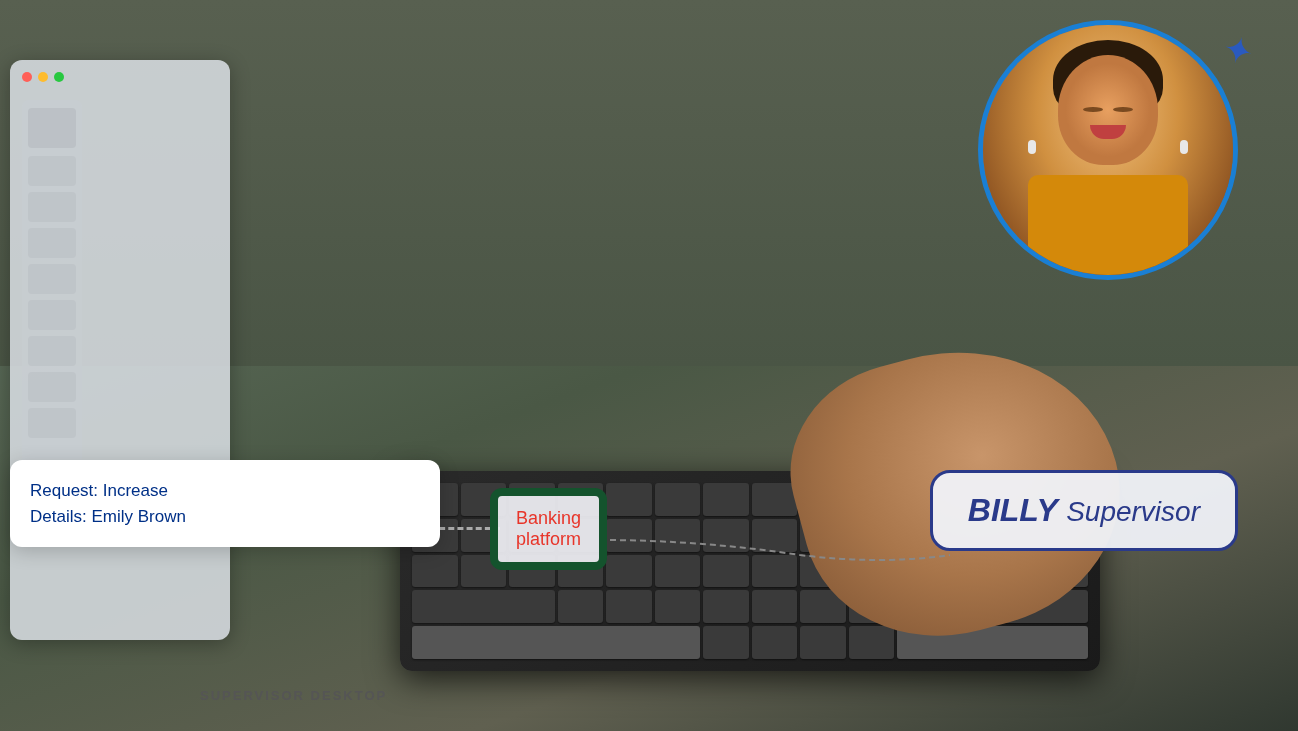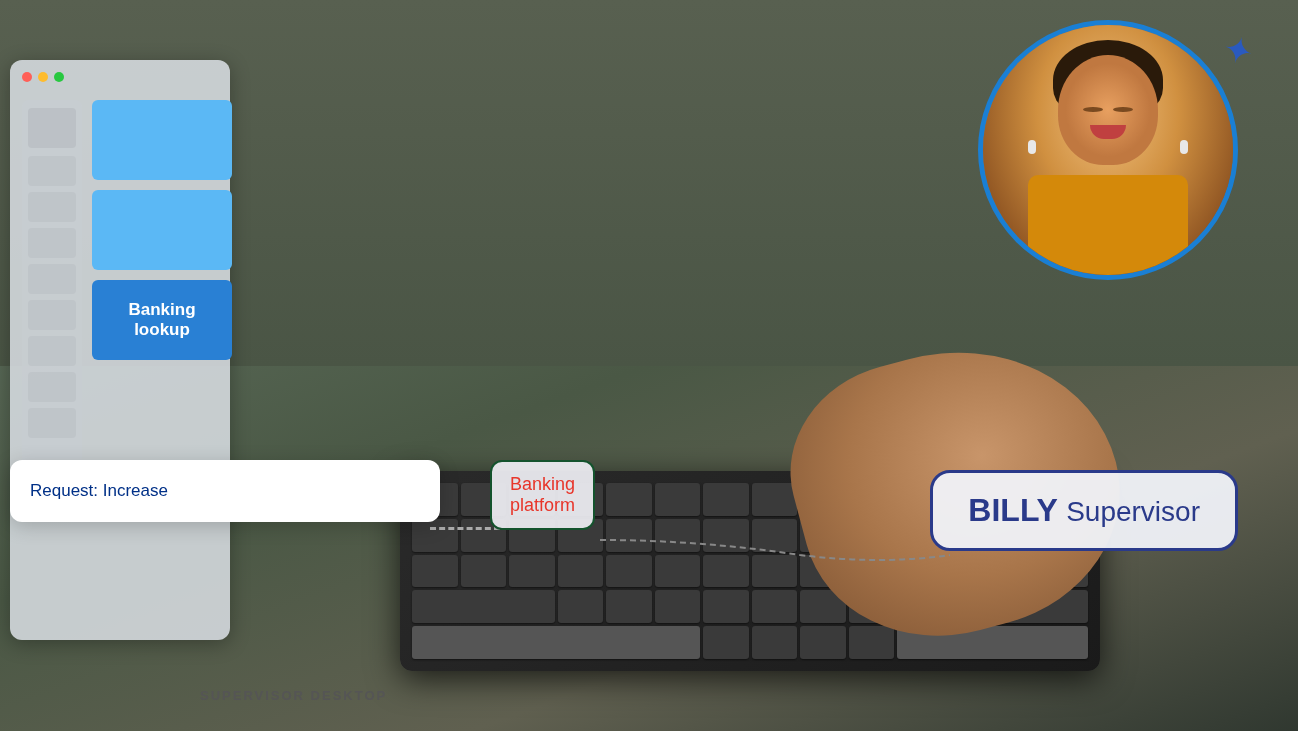--- a/index.html
+++ b/index.html
@@ -162,24 +162,24 @@
       font-size: 22px;
       font-weight: 700;
       cursor: pointer;
       white-space: nowrap;
       min-width: 130px;
     }
 
     
     .banking-platform {
       position: absolute;
-      top: 460px;
+      top: 488px;
       left: 490px;
       background: rgba(240, 240, 245, 0.92);
-      border: 2px solid #14532d;
+      border: 8px solid #14532d;
       border-radius: 12px;
       padding: 12px 18px;
       z-index: 20;
       text-align: right;
       font-size: 18px;
       color: #e8352a;
       font-weight: 500;
     }
 
     
@@ -197,20 +197,21 @@
     .billy-box {
       position: absolute;
       top: 470px;
       right: 60px;
       background: rgba(240, 242, 248, 0.95);
       border: 3px solid #2a3a8a;
       border-radius: 20px;
       padding: 20px 35px;
       z-index: 20;
       text-align: left;
+      font-style: italic;
     }
 
     .billy-name {
       font-size: 32px;
       font-weight: 900;
       color: #2a3a8a;
       line-height: 1.1;
     }
 
     
@@ -387,33 +388,26 @@
     <div style="height:40px;background:rgba(180,185,190,0.6);border-radius:4px;margin:8px 6px;"></div>
     <div style="height:30px;background:rgba(180,185,190,0.4);border-radius:4px;margin:6px 6px;"></div>
     <div style="height:30px;background:rgba(180,185,190,0.4);border-radius:4px;margin:6px 6px;"></div>
     <div style="height:30px;background:rgba(180,185,190,0.4);border-radius:4px;margin:6px 6px;"></div>
     <div style="height:30px;background:rgba(180,185,190,0.4);border-radius:4px;margin:6px 6px;"></div>
     <div style="height:30px;background:rgba(180,185,190,0.4);border-radius:4px;margin:6px 6px;"></div>
     <div style="height:30px;background:rgba(180,185,190,0.4);border-radius:4px;margin:6px 6px;"></div>
     <div style="height:30px;background:rgba(180,185,190,0.4);border-radius:4px;margin:6px 6px;"></div>
     <div style="height:30px;background:rgba(180,185,190,0.4);border-radius:4px;margin:6px 6px;"></div>
   </div>
-  <div class="main-content-area">
-    <div class="blue-block blue-block-1"></div>
-    <div class="blue-block blue-block-2"></div>
-    <div class="blue-block-selected">
-      <span>Banking
-lookup</span>
-    </div>
-  </div>
 </div>
 
 <div class="info-panel">
   <div class="info-text">
     <p>Request: Increase</p>
+    <p>Details: Emily Brown</p>
   </div>
 </div>
 
 <div class="connector-line"></div>
 
 <div class="banking-platform">
   <span style="white-space:pre-line;">Banking
 platform</span>
 </div>
 

